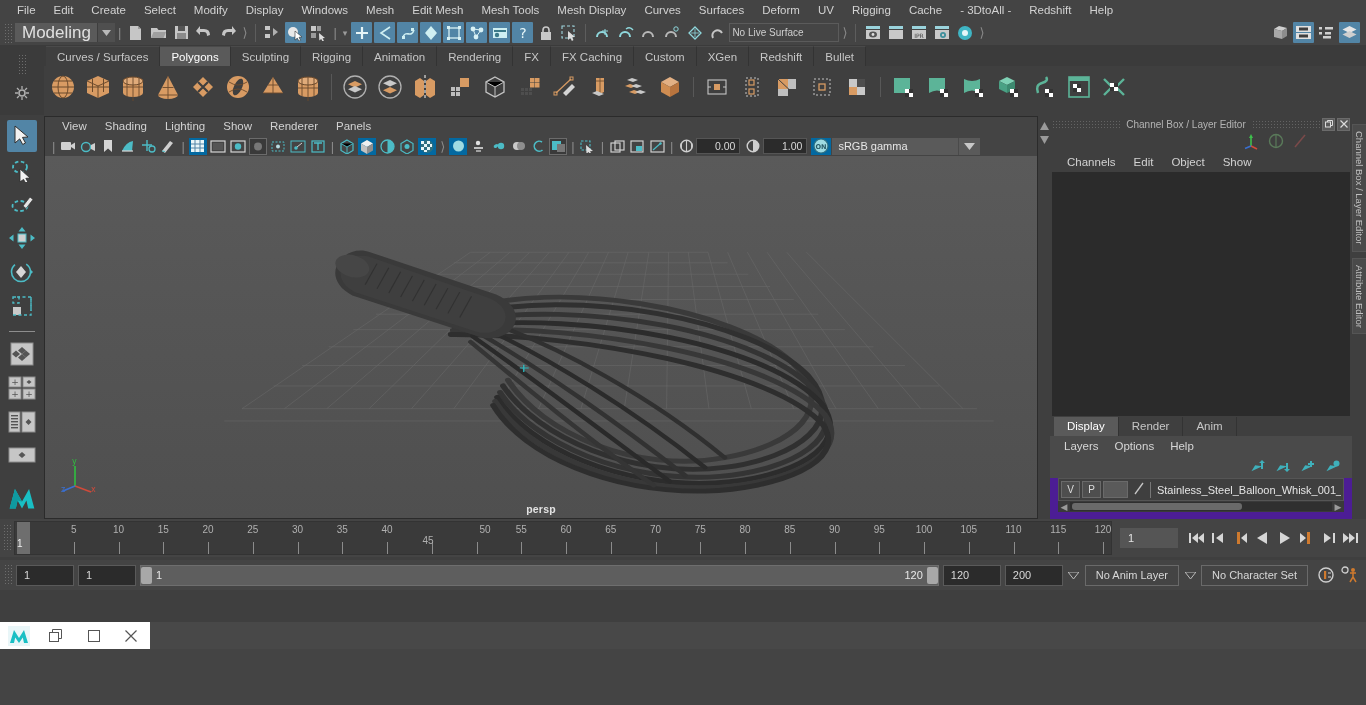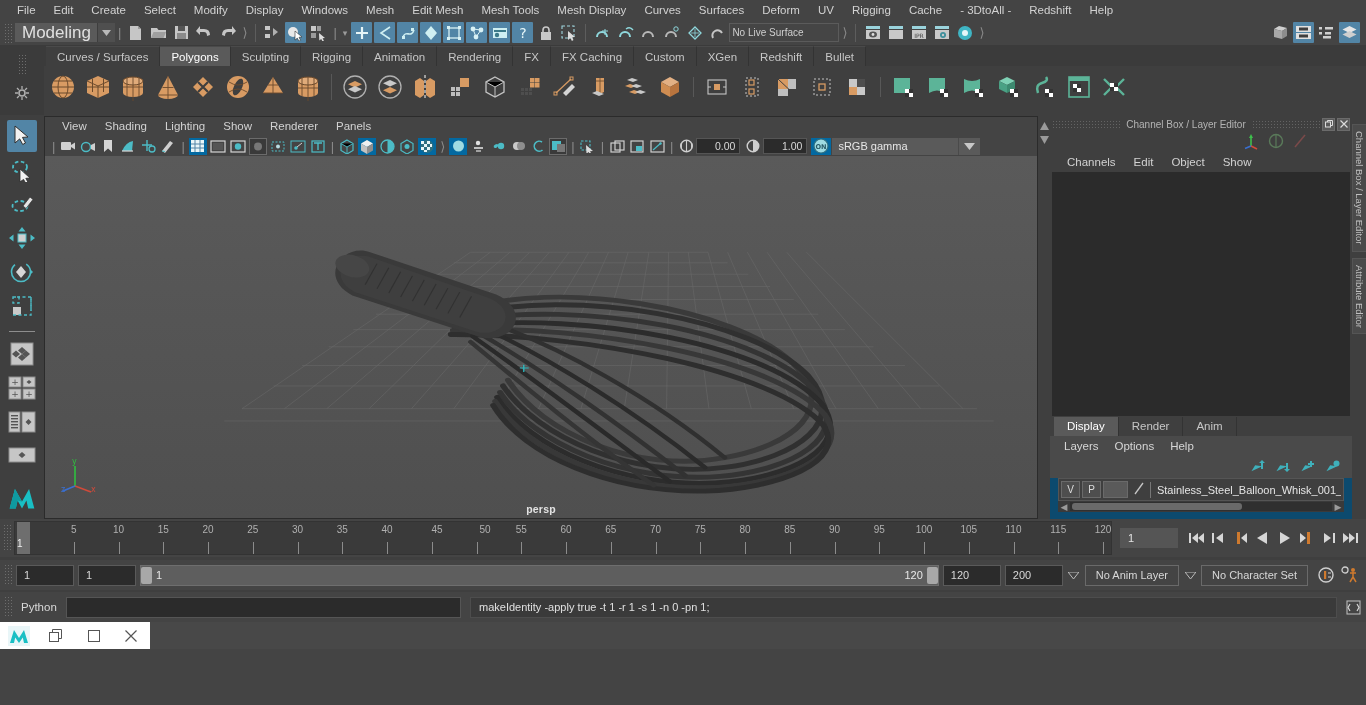--- a/index.html
+++ b/index.html
@@ -1255,21 +1255,21 @@
       </div>
 
       <div class="cb-body"></div>
 
       <div class="layer-tabs">
         <div class="layer-tab active">Display</div>
         <div class="layer-tab">Render</div>
         <div class="layer-tab">Anim</div>
       </div>
 
-      <div style="background:#0c4a6e;padding-bottom:4px;">
+      <div style="background:#4c1d95;padding-bottom:4px;">
         <div class="layer-menubar">
           <div class="mi">Layers</div>
           <div class="mi">Options</div>
           <div class="mi">Help</div>
         </div>
         <div class="layer-btnrow">
           <div>
             <svg width="15" height="13" viewBox="0 0 15 13">
                 <path d="M0 9l6-4 6 4z" fill="#3fb0bb" transform="rotate(-25 6 7)"></path>
                 <path d="M11 9V3l-2 0 3-3 3 3-2 0v6z" fill="#3fb0bb"></path>
@@ -1342,21 +1342,21 @@
         <div class="ts-num" style="left: 193px;">20</div>
         <div class="ts-tick" style="left: 237.75px;"></div>
         <div class="ts-num" style="left: 237.75px;">25</div>
         <div class="ts-tick" style="left: 282.5px;"></div>
         <div class="ts-num" style="left: 282.5px;">30</div>
         <div class="ts-tick" style="left: 327.25px;"></div>
         <div class="ts-num" style="left: 327.25px;">35</div>
         <div class="ts-tick" style="left: 372px;"></div>
         <div class="ts-num" style="left: 372px;">40</div>
         <div class="ts-tick" style="left: 416.75px;"></div>
-        <div class="ts-num" style="left: 422px;">45</div>
+        <div class="ts-num" style="left: 413px; margin-top: 11px;">45</div>
         <div class="ts-tick" style="left: 461.5px;"></div>
         <div class="ts-num" style="left: 470px;">50</div>
         <div class="ts-tick" style="left: 506.25px;"></div>
         <div class="ts-num" style="left: 506.25px;">55</div>
         <div class="ts-tick" style="left: 551px;"></div>
         <div class="ts-num" style="left: 551px;">60</div>
         <div class="ts-tick" style="left: 595.75px;"></div>
         <div class="ts-num" style="left: 595.75px;">65</div>
         <div class="ts-tick" style="left: 640.5px;"></div>
         <div class="ts-num" style="left: 640.5px;">70</div>
@@ -1468,32 +1468,20 @@
     </div>
     <div class="pbtn" style="margin-right:6px;">
       <svg width="20" height="18" viewBox="0 0 20 18">
           <circle cx="5" cy="4" r="3" fill="none" stroke="#cfcfcf" stroke-width="1.3"></circle>
           <circle cx="13" cy="4" r="2" fill="#cf7a2e"></circle>
           <path d="M13 6v5l-3 5M13 11l3 5M10 7h6" stroke="#cf7a2e" stroke-width="1.5" fill="none"></path>
         </svg>
     </div>
   </div>
 
-  <div class="cmd-row">
-    <div class="cmd-grip"></div>
-    <div class="cmd-label">Python</div>
-    <div class="cmd-input"></div>
-    <div class="cmd-out">makeIdentity -apply true -t 1 -r 1 -s 1 -n 0 -pn 1;</div>
-    <div class="cmd-endbtn">
-      <svg width="15" height="15" viewBox="0 0 15 15">
-          <rect x="1" y="1" width="13" height="13" fill="none" stroke="#b9b9b9" stroke-width="1.1"></rect>
-          <path d="M4 4l-2 3.5L4 11M11 4l2 3.5L11 11" stroke="#d6d6d6" stroke-width="1.2" fill="none"></path>
-        </svg>
-    </div>
-  </div>
 
   <div class="taskbar">
     <div class="tb-white">
       <div class="tb-ic">
         <svg width="22" height="20" viewBox="0 0 22 20">
             <rect x="0" y="0" width="22" height="20" fill="#e9f6f8"></rect>
             <path d="M2 17L6 4l5 8 5-8 4 13h-4l-1.2-5.5L11 17 7.2 11.5 6 17z" fill="#19bfc4"></path>
           </svg>
       </div>
       <div class="tb-ic">

